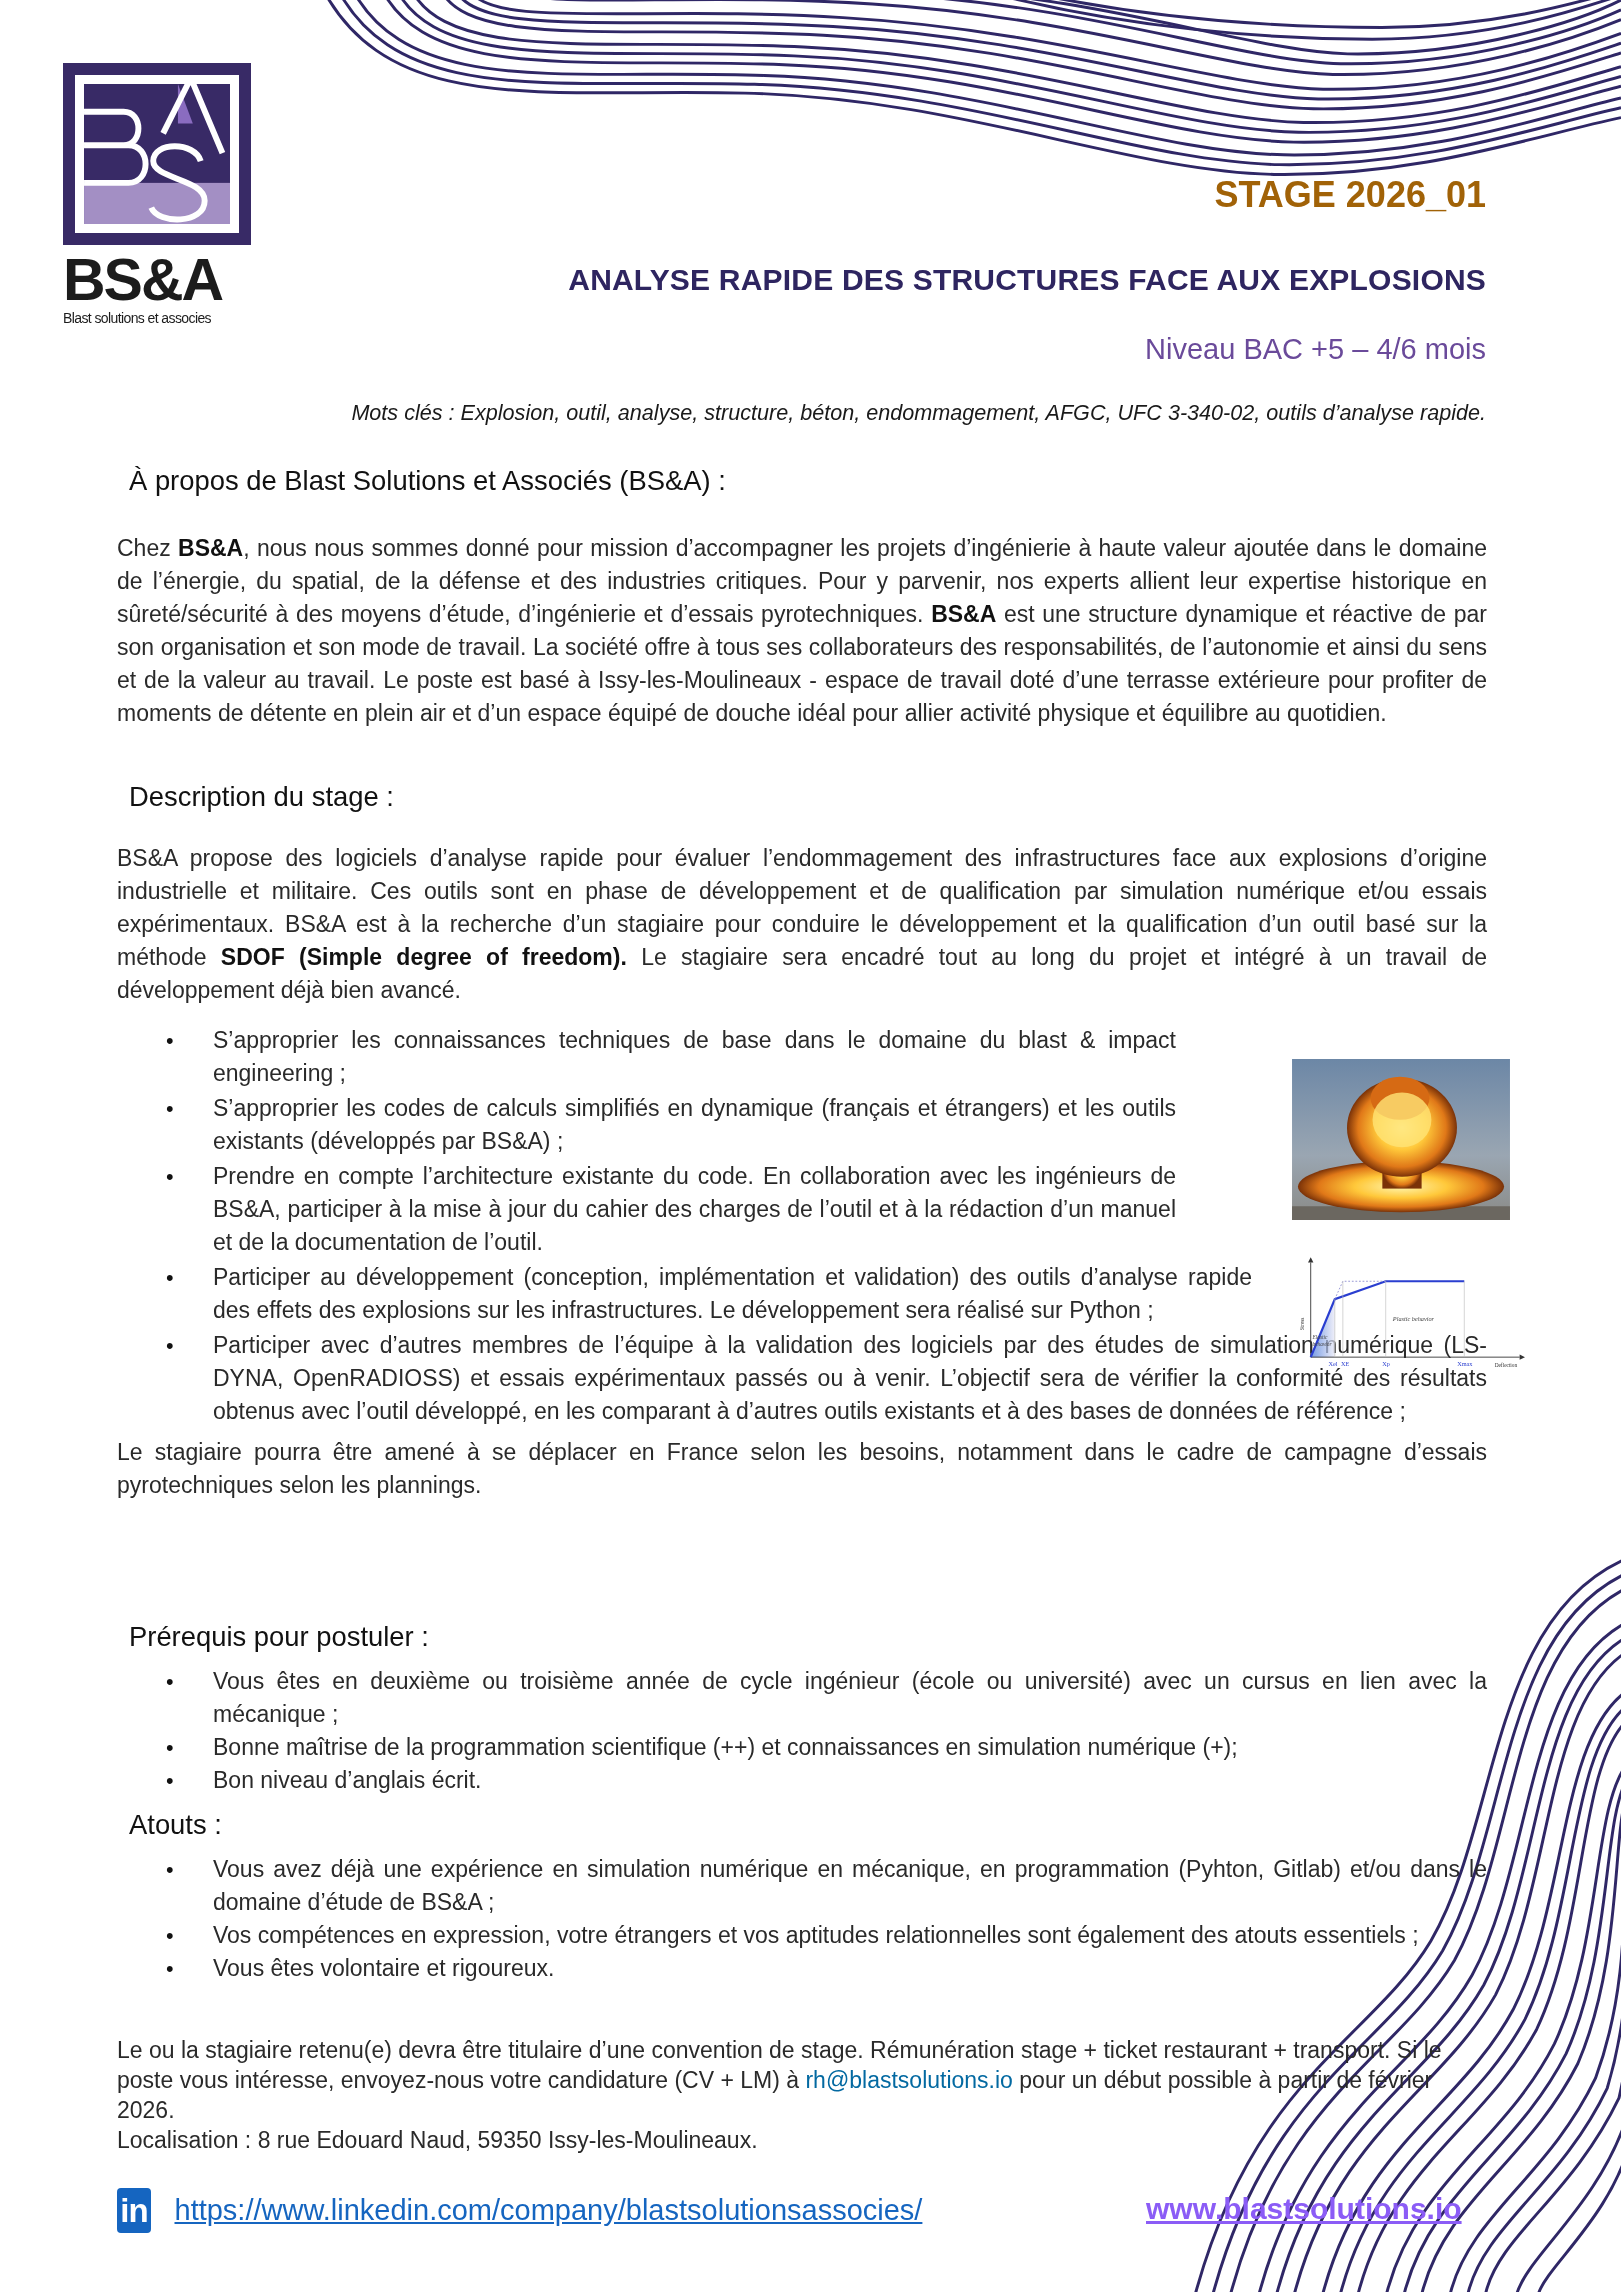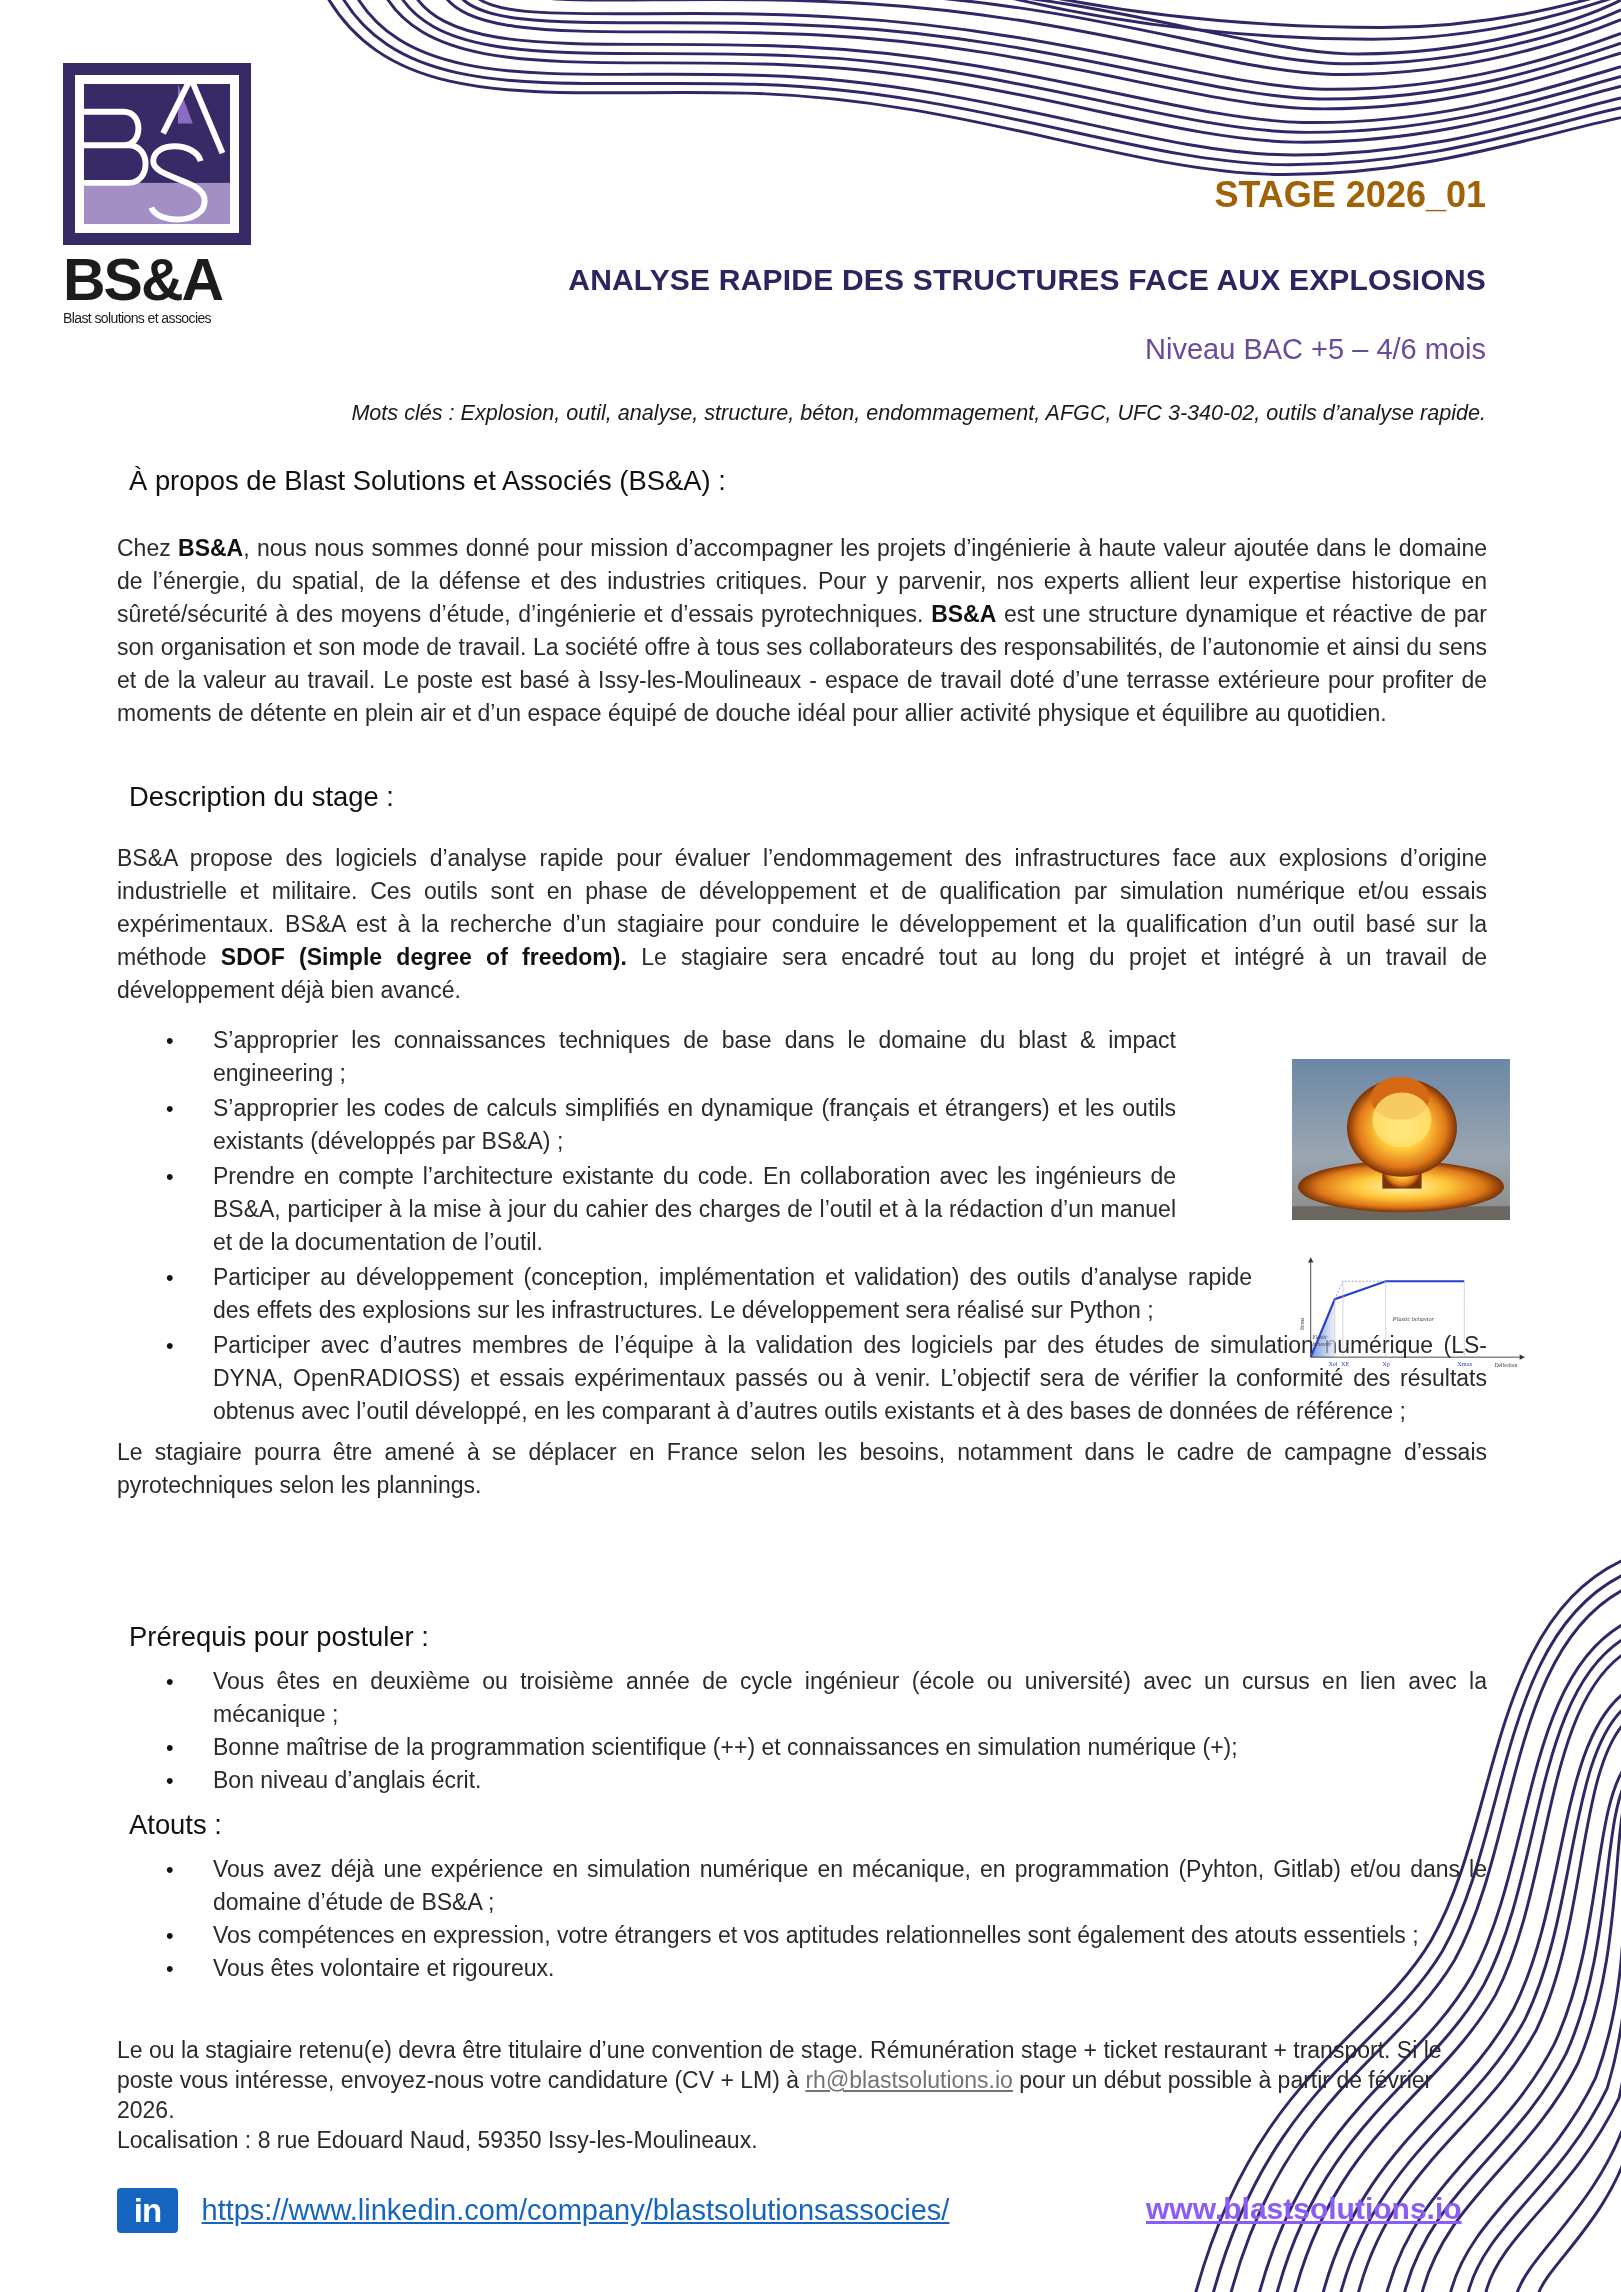--- a/index.html
+++ b/index.html
@@ -41,23 +41,23 @@
   li { position: relative; padding-left: 96px; font-size: 23px; line-height: 33px; text-align: justify; color: #2a2a2a; }
   li .bullet { position: absolute; left: 49px; top: 0; font-size: 21.6px; color: #111; }
   .missions-list li { width: 1059px; box-sizing: border-box; }
   .missions-list li.full { width: 1370px; }
   .missions-list li { margin-bottom: 2px; }
   .after-missions { margin-top: 8px; }
 
   .img-explosion { position: absolute; left: 1292px; top: 1059px; width: 218px; height: 161px; overflow: hidden; }
   .img-chart { position: absolute; left: 1292px; top: 1250px; width: 241px; height: 125px; }
 
-  a.link { color: #737373; text-decoration: underline; }
+  a.link { color: #0369a1; }
   .footer-linkedin { position: absolute; left: 117px; top: 2188px; display: flex; align-items: center; }
-  .in-icon { width: 61px; height: 45px; background: #1565c0; border-radius: 3.9px; color: #fff; font-weight: 700; font-size: 33px; line-height: 45px; text-align: center; font-family: "Liberation Sans", sans-serif; margin-right: 23.5px; letter-spacing: -1px; }
+  .in-icon { width: 34px; height: 45px; background: #1565c0; border-radius: 3.9px; color: #fff; font-weight: 700; font-size: 33px; line-height: 45px; text-align: center; font-family: "Liberation Sans", sans-serif; margin-right: 23.5px; letter-spacing: -1px; }
   .footer-linkedin a { font-size: 29px; color: #1565c0; text-decoration: underline; }
   .footer-site { position: absolute; left: 1146px; top: 2192px; font-size: 30px; font-weight: 700; color: #8b5cf6; text-decoration: underline; }
 </style>
 </head>
 <body>
 
 <svg class="waves waves-top" viewBox="0 0 1654 200" preserveAspectRatio="none">
   <g fill="none" stroke="#2f2766" stroke-width="3">
     <path d="M330,-10 C400,120 560,90 760,95 C980,100 1150,175 1300,178 C1450,180 1560,140 1654,120"></path>
     <path d="M345,-10 C410,110 570,80 770,86 C990,92 1160,165 1305,168 C1455,170 1565,130 1654,110"></path>

